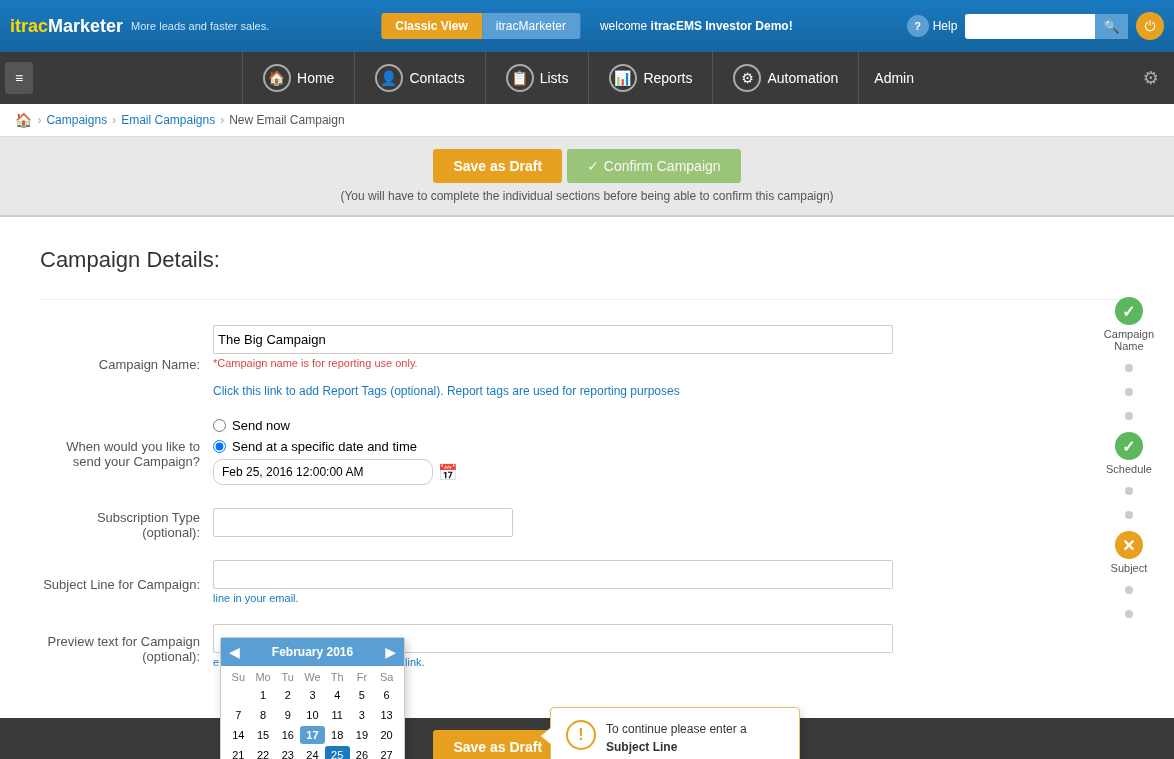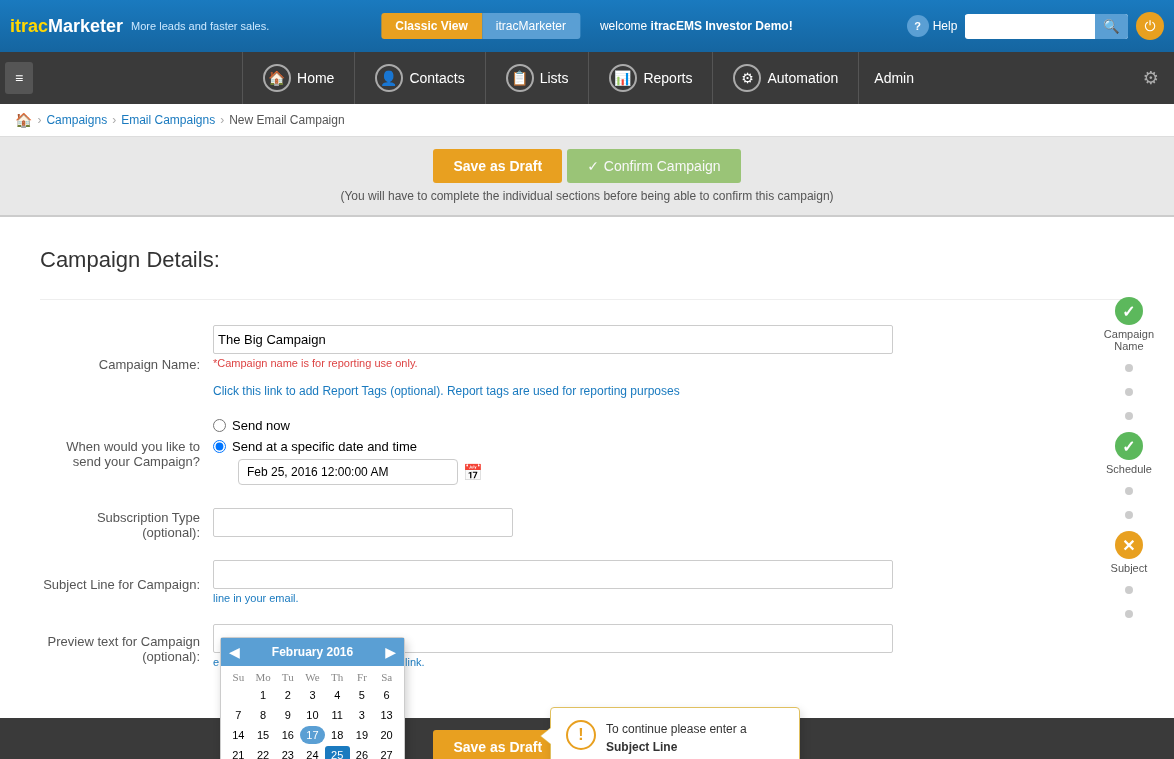--- a/index.html
+++ b/index.html
@@ -288,23 +288,22 @@
     .datetime-input-row {
       display: flex;
       align-items: center;
       gap: 5px;
       margin-top: 5px;
     }
     .datetime-input {
       padding: 5px 8px;
       border: 1px solid #ccc;
       font-size: 12px;
-      border-radius: 4px;
+      border-radius: 10px;
       width: 220px;
-      margin-left: 25px;
     }
     .calendar-icon-btn {
       background: none;
       border: none;
       cursor: pointer;
       font-size: 16px;
       color: #666;
     }
 
     
@@ -358,35 +357,34 @@
     }
     .cal-nav { cursor: pointer; font-size: 14px; background: none; border: none; color: white; }
     .cal-grid { padding: 5px; }
     .cal-dow-row {
       display: grid;
       grid-template-columns: repeat(7, 1fr);
       text-align: center;
       font-size: 11px;
       color: #888;
       margin-bottom: 3px;
-      font-family: Liberation Serif, serif;
     }
     .cal-week {
       display: grid;
       grid-template-columns: repeat(7, 1fr);
       text-align: center;
       margin-bottom: 2px;
     }
     .cal-day {
       padding: 3px 2px;
       font-size: 11px;
       cursor: pointer;
       border-radius: 2px;
     }
-    .cal-day.today { background: #5a9fd4; color: white; border-radius: 9px; }
+    .cal-day.today { background: #5a9fd4; color: white; border-radius: 3px; font-weight: bold; }
     .cal-day.selected { background: #1a7abf; color: white; border-radius: 3px; }
     .cal-day.empty { color: transparent; cursor: default; }
 
     
     .tooltip-popup {
       position: absolute;
       left: 550px;
       top: 490px;
       background: white;
       border: 1px solid #e0c060;

